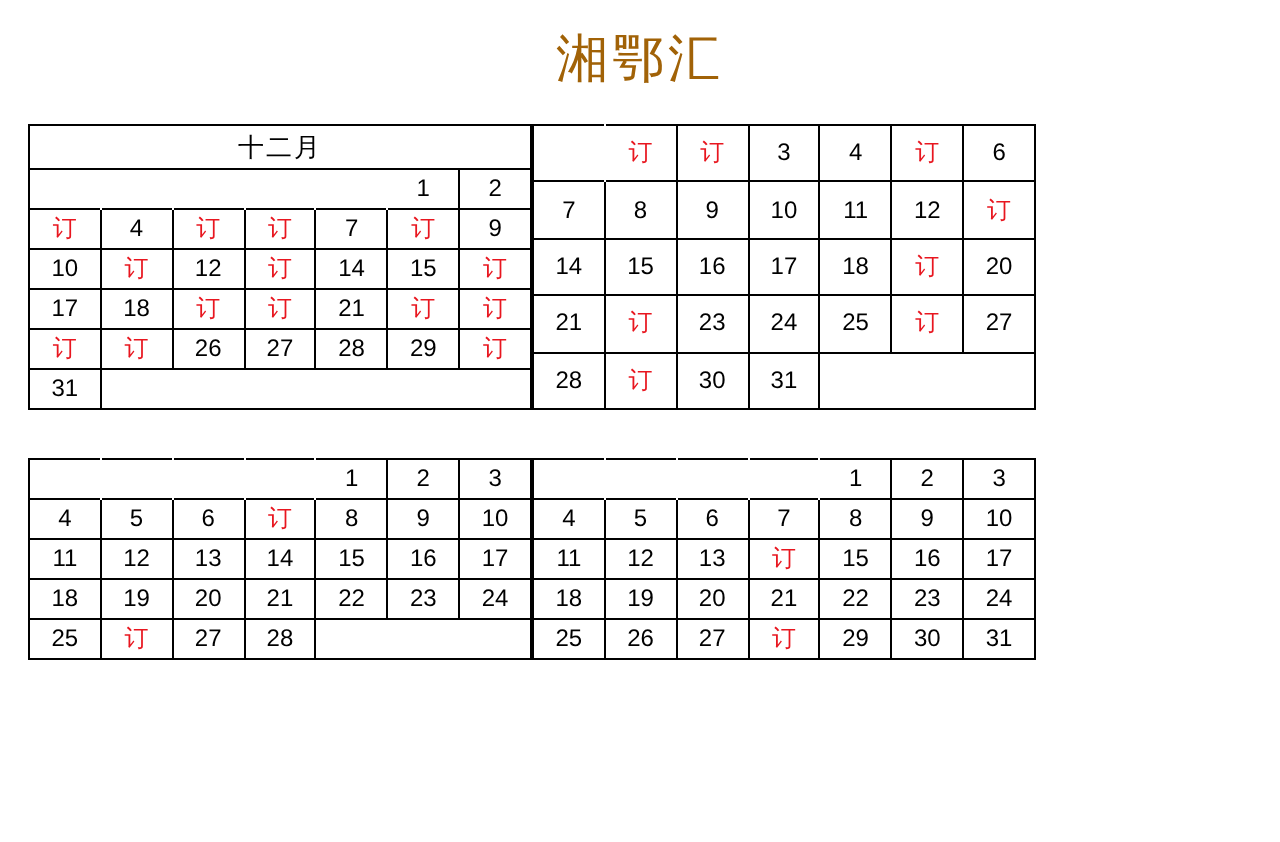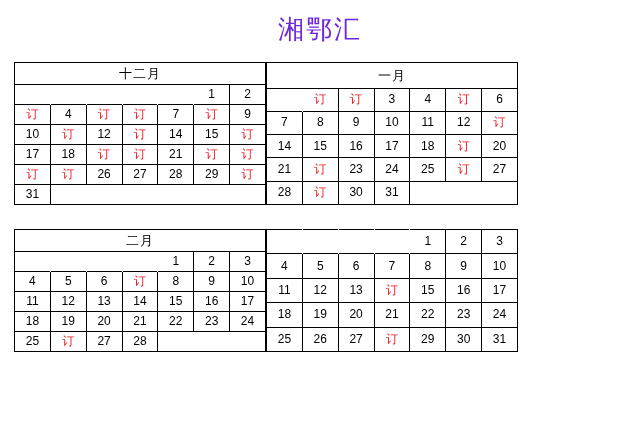--- a/index.html
+++ b/index.html
@@ -16,21 +16,21 @@
     overflow: hidden;
   }
   .page-title {
     text-align: center;
     font-size: 26px;
     font-weight: normal;
     letter-spacing: 2px;
     margin: 12px 0 0 0;
     padding: 0;
     line-height: 34px;
-    color: #6d28d9;
+    color: #a16207;
   }
   .calendars {
     position: absolute;
     left: 0;
     top: 62px;
     width: 532px;
   }
   .cal-row {
     display: flex;
     justify-content: space-between;
@@ -142,23 +142,20 @@
         <td class="empty"></td>
         <td class="empty"></td>
         <td class="empty"></td>
         <td class="empty"></td>
       </tr>
     </tbody>
       </table>
 
     <table class="cal">
       <tbody>
-          <tr>
-        <th class="month-head" colspan="7">一月</th>
-      </tr>
       <tr>
         <td class="empty"></td>
         <td class="holiday">订</td>
         <td class="holiday">订</td>
         <td class="normal">3</td>
         <td class="normal">4</td>
         <td class="holiday">订</td>
         <td class="normal">6</td>
       </tr>
       <tr>
@@ -197,23 +194,20 @@
         <td class="empty"></td>
         <td class="empty"></td>
       </tr>
     </tbody>
       </table>
   </div>
 
   <div class="cal-row second">
     <table class="cal">
       <tbody>
-          <tr>
-        <th class="month-head" colspan="7">二月</th>
-      </tr>
       <tr>
         <td class="empty"></td>
         <td class="empty"></td>
         <td class="empty"></td>
         <td class="empty"></td>
         <td class="normal">1</td>
         <td class="normal">2</td>
         <td class="normal">3</td>
       </tr>
       <tr>

